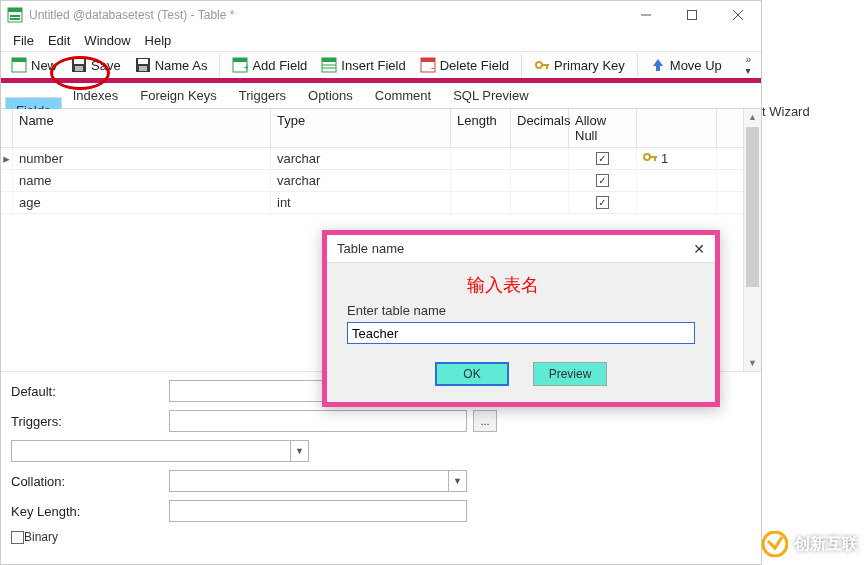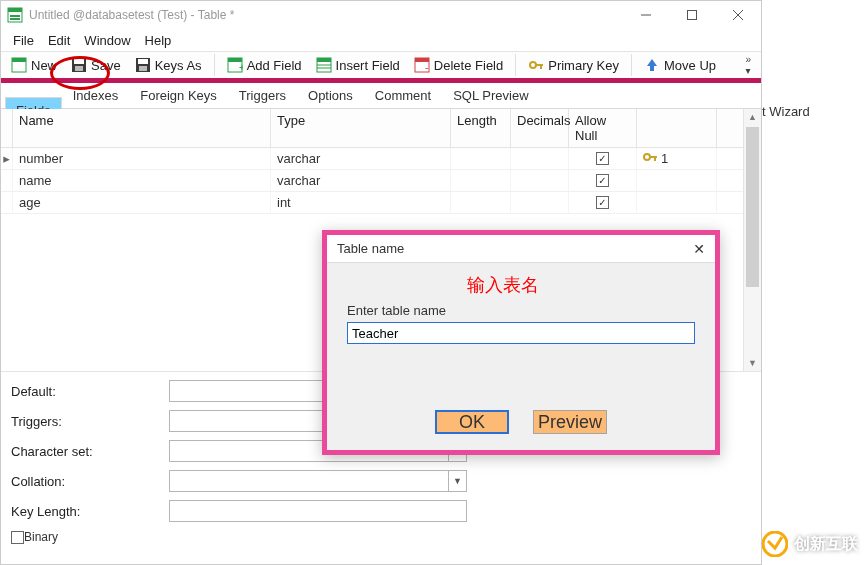--- a/index.html
+++ b/index.html
@@ -42,21 +42,21 @@
   .binchk { display:flex; align-items:center; margin-top:2px; }
 
   .dialog { position:absolute; left:322px; top:230px; width:398px; border:5px solid #ec4899; background:#f0f0f0; box-shadow:0 3px 14px rgba(0,0,0,0.25); }
   .dtitle { height:28px; display:flex; align-items:center; padding:0 10px; background:#fff; border-bottom:1px solid #ddd; font-size:13px; }
   .dtitle .dx { margin-left:auto; font-size:14px; color:#333; }
   .dbody { padding:10px 20px 16px; }
   .dhint { color:#f00; font-size:18px; margin:0 0 6px 120px; font-family:Liberation Serif, serif; }
   .dlabel { font-size:13px; margin-bottom:4px; display:block; }
   .dinput { width:100%; height:22px; border:1px solid #2a6fd6; outline:none; padding:2px 4px; font-size:13px; }
   .dbtns { display:flex; justify-content:center; gap:24px; margin-top:18px; }
-  .dbtn { width:74px; height:24px; border:1px solid #a4a4a4; background:#fdba74; font-size:18px; display:flex; align-items:center; justify-content:center;margin-top:48px; }
+  .dbtn { width:74px; height:24px; border:1px solid #a4a4a4; background:#5eead4; font-size:12px; display:flex; align-items:center; justify-content:center; }
   .dbtn.default { border:2px solid #2a6fd6; }
 
   .save-circle { position:absolute; left:50px; top:56px; width:60px; height:34px; border:3px solid #d10000; border-radius:50%; pointer-events:none; }
   .rightlabel { position:absolute; left:762px; top:104px; font-size:13px; color:#333; }
   .watermark { position:absolute; right:8px; bottom:8px; display:flex; align-items:center; gap:6px; font-family:"Microsoft YaHei",sans-serif; font-size:16px; color:#fff; font-weight:bold; opacity:0.95; }
   .wm-icon { width:26px; height:26px; }
 </style>
 </head>
 <body>
 
@@ -120,21 +120,21 @@
       <span>Save</span>
     </div>
     <div class="tbtn">
       <span class="ticon">
           <svg width="16" height="16">
             <rect x="1" y="1" width="14" height="14" fill="#3a3a3a"></rect>
             <rect x="3" y="2" width="10" height="5" fill="#fff"></rect>
             <rect x="4" y="9" width="8" height="5" fill="#bbb"></rect>
           </svg>
         </span>
-      <span>Keys As</span>
+      <span>Name As</span>
     </div>
     <div class="tsep"></div>
     <div class="tbtn">
       <span class="ticon">
           <svg width="16" height="16">
             <rect x="1" y="1" width="14" height="14" fill="#fff" stroke="#2aa04a"></rect>
             <rect x="1" y="1" width="14" height="4" fill="#2aa04a"></rect>
             <text x="12" y="14" font-size="10" fill="#2aa04a">+</text>
           </svg>
         </span>
@@ -259,21 +259,20 @@
       <div class="pselect">
           <div class="dd">▼</div>
         </div>
     </div>
     <div class="prow">
       <div class="plabel">Triggers:</div>
       <div class="pinput"></div>
       <div class="ellbtn">...</div>
     </div>
     <div class="prow">
-      <div class="plabel">Character set:</div>
       <div class="pselect">
           <div class="dd">▼</div>
         </div>
     </div>
     <div class="prow">
       <div class="plabel">Collation:</div>
       <div class="pselect">
           <div class="dd">▼</div>
         </div>
     </div>

